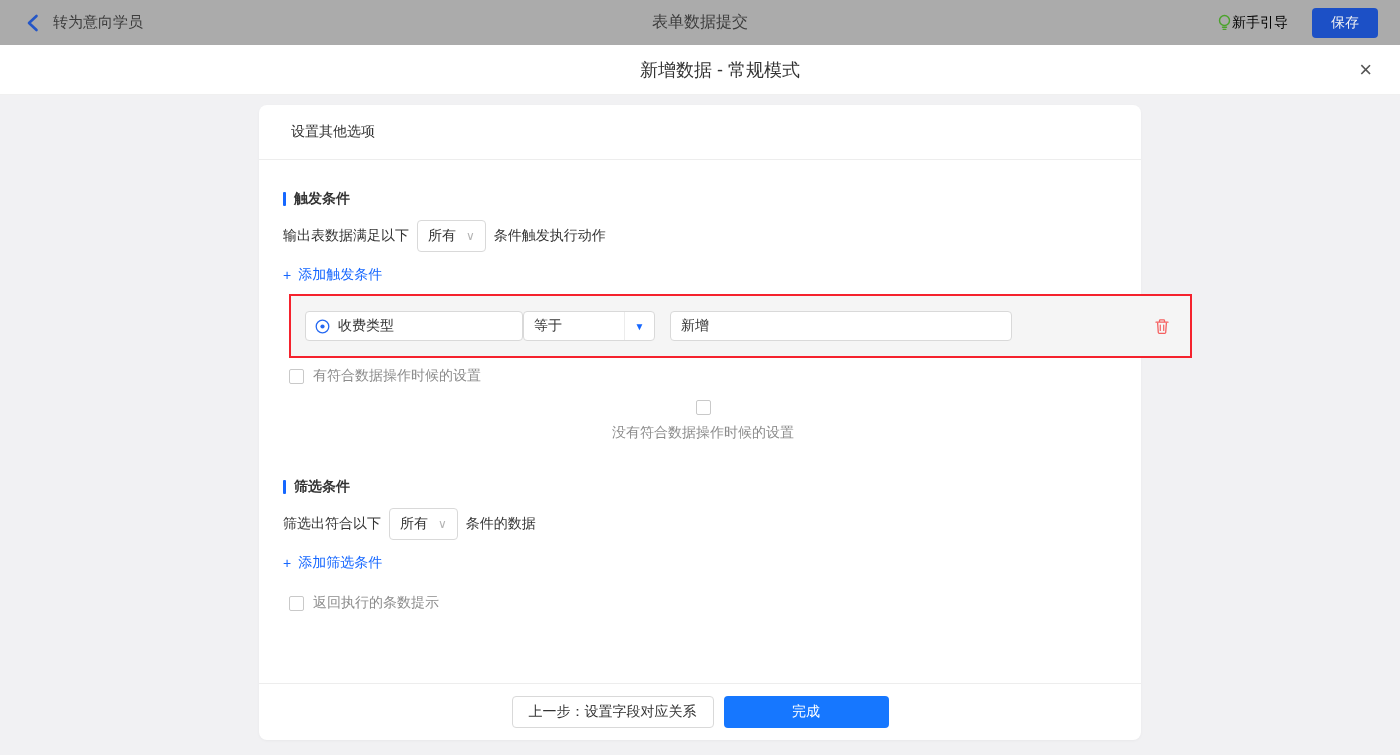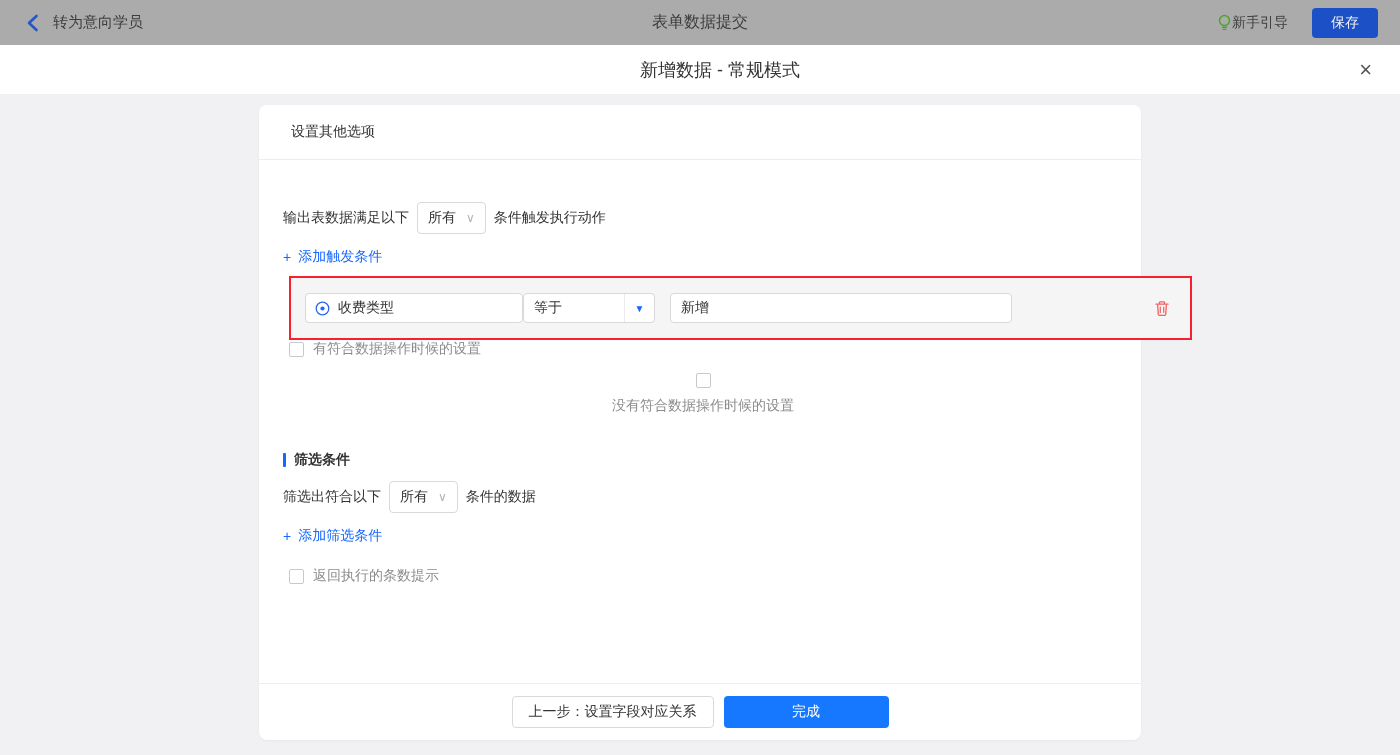--- a/index.html
+++ b/index.html
@@ -41,21 +41,21 @@
     position: absolute;
     right: 22px;
     display: flex;
     align-items: center;
     gap: 24px;
   }
   .guide {
     display: flex;
     align-items: center;
     gap: 0;
-    color: #404040;
+    color: #000000;
     font-size: 14px;
     cursor: pointer;
   }
   .guide-icon svg { display: block; }
   .save-btn {
     min-width: 66px;
     height: 30px;
     padding: 0 16px;
     background: #1c50c6;
     color: #f2f2f2;
@@ -234,21 +234,21 @@
   }
   .checkbox-box {
     width: 15px;
     height: 15px;
     border: 1px solid #c9c9c9;
     border-radius: 2px;
     background: #fff;
     cursor: pointer;
     flex: none;
   }
-  .cb-1 { }
+  .cb-1 { margin-top: 9px; }
   .cb-2 { margin-top: 15px; flex-direction: column; }
   .cb-3 { margin-top: 22px; }
 
   .filter-section { margin-top: 36px; }
 
   
   .card-footer {
     position: absolute;
     left: 0; right: 0; bottom: 0;
     height: 57px;
@@ -312,20 +312,24 @@
   <span class="modal-title">新增数据 - 常规模式</span>
   <span class="close-icon">×</span>
 </div>
 
 <div class="card">
   <div class="card-header">设置其他选项</div>
 
   <div class="card-body">
 
     
+    <div class="section-title">
+      <span class="section-bar"></span>
+      <span>触发条件</span>
+    </div>
 
     <div class="cond-line">
       <span>输出表数据满足以下</span>
       <span class="mini-select">
         <span>所有</span>
         <span class="chev">∨</span>
       </span>
       <span>条件触发执行动作</span>
     </div>
 

